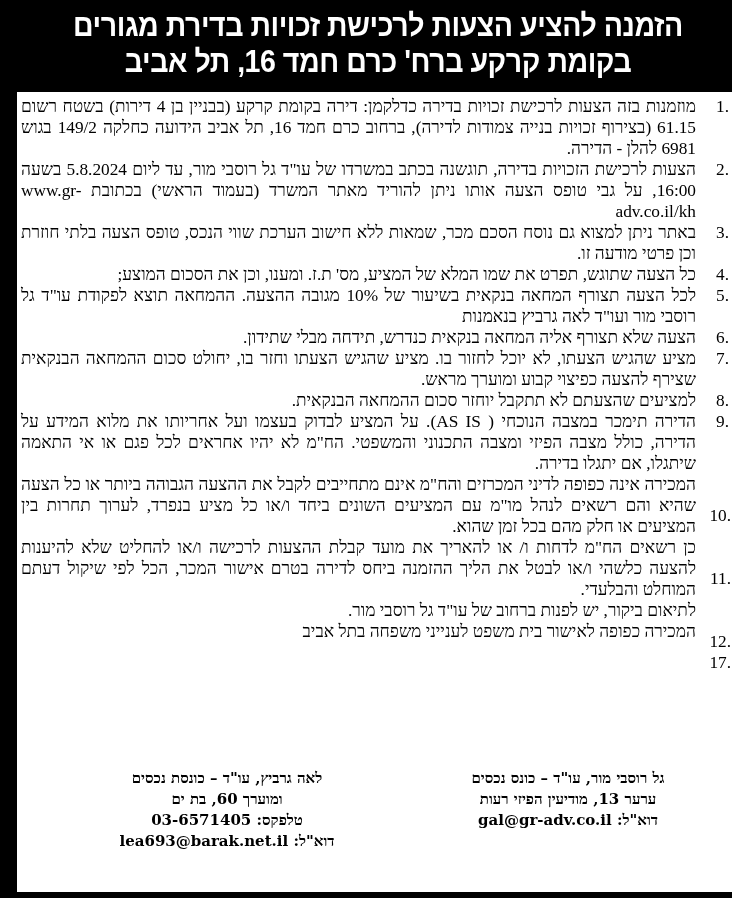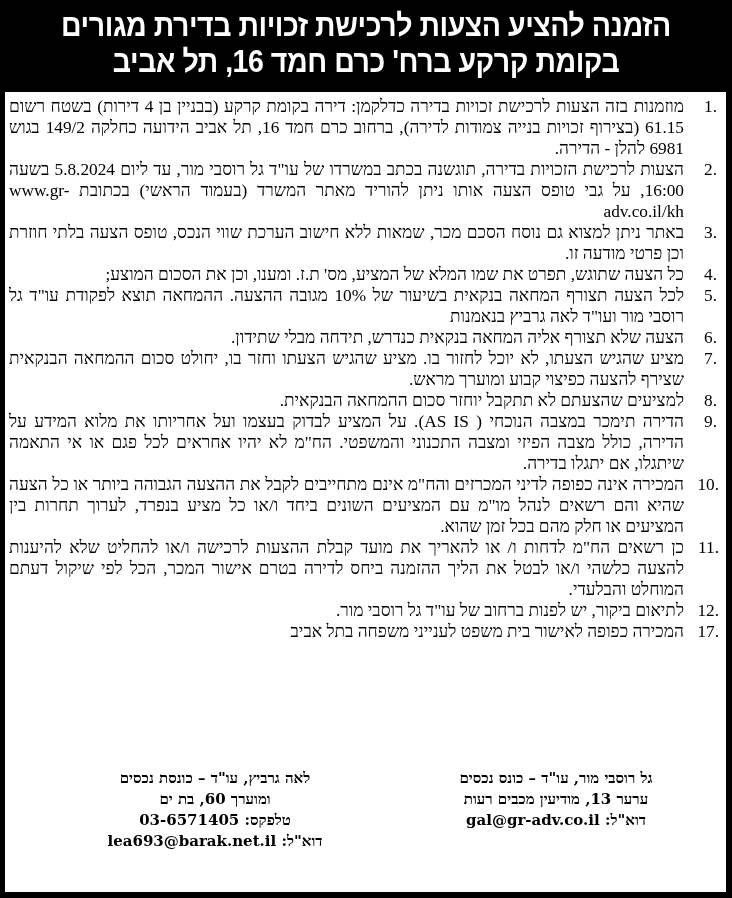--- a/index.html
+++ b/index.html
@@ -1,18 +1,18 @@
 <!DOCTYPE html>
 <html><head>
 <meta charset="utf-8">
 <style>
   html, body { margin: 0; padding: 0; background: #000; }
   body { width: 732px; height: 898px; overflow: hidden; position: relative; }
   .page {
-    position: absolute; left: 0; top: 0; width: 580px; height: 898px;
+    position: absolute; left: 12px; top: 0; width: 580px; height: 898px;
     background: #000;
   }
   .header {
     position: absolute; left: 0; top: 0; width: 732px; height: 92px;
     background: #000; color: #fff; text-align: center; direction: rtl;
     font-family: "Liberation Sans", sans-serif; font-weight: bold;
   }
   .header .line {
     display: block; font-size: 31px; line-height: 36px; letter-spacing: -0.5px;
     transform: scaleX(0.92); transform-origin: center;
@@ -26,21 +26,21 @@
     direction: rtl; list-style: none; margin: 0; padding: 0;
     position: absolute; right: 5px; top: 4px; width: 712px;
     font-family: "Liberation Serif", serif; font-size: 17.3px; line-height: 21px;
     color: #000;
   }
   .clause { position: relative; padding-right: 37px; margin: 0; }
   .clause .num {
     position: absolute; right: 4px; top: 0; width: 30px; text-align: right;
     direction: ltr;
   }
-  .clause .num.two { right: 2px; }
+  .clause .num.two { right: 2px; margin-top: 31px; }
   .clause .text { display: block; text-align: justify; }
   .signatures {
     position: absolute; left: 0; top: 676px; width: 721px; height: 124px;
     font-family: "DejaVu Serif", serif; font-weight: bold; color: #000;
     font-size: 15px; line-height: 21px; direction: rtl;
   }
   .sig {
     position: absolute; top: 0; text-align: center;
   }
   .sig.right { right: 20px; width: 300px; }
@@ -110,21 +110,21 @@
         </li>
       <li class="clause">
           <span class="num two">17.</span>
           <span class="text">המכירה כפופה לאישור בית משפט לענייני משפחה בתל אביב</span>
         </li>
     </ol>
 
     <div class="signatures">
       <div class="sig right">
         <span class="row">גל רוסבי מור, עו"ד – כונס נכסים</span>
-        <span class="row">ערער 13, מודיעין מכבים רעות</span>
+        <span class="row">ערער 13, מודיעין הפיזי רעות</span>
         <span class="row"><span>דוא"ל:</span> <span class="ltr">gal@gr-adv.co.il</span></span>
       </div>
       <div class="sig left">
         <span class="row">לאה גרביץ, עו"ד – כונסת נכסים</span>
         <span class="row">ומוערך 60, בת ים</span>
         <span class="row"><span>טלפקס:</span> <span class="ltr">03-6571405</span></span>
         <span class="row"><span>דוא"ל:</span> <span class="ltr">lea693@barak.net.il</span></span>
       </div>
     </div>
   </div>

